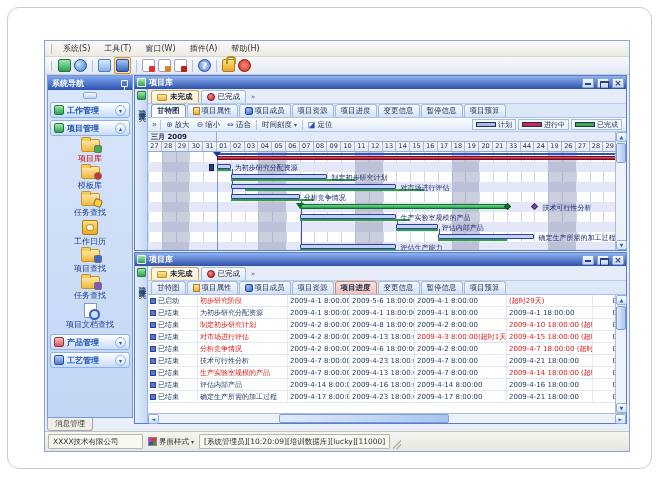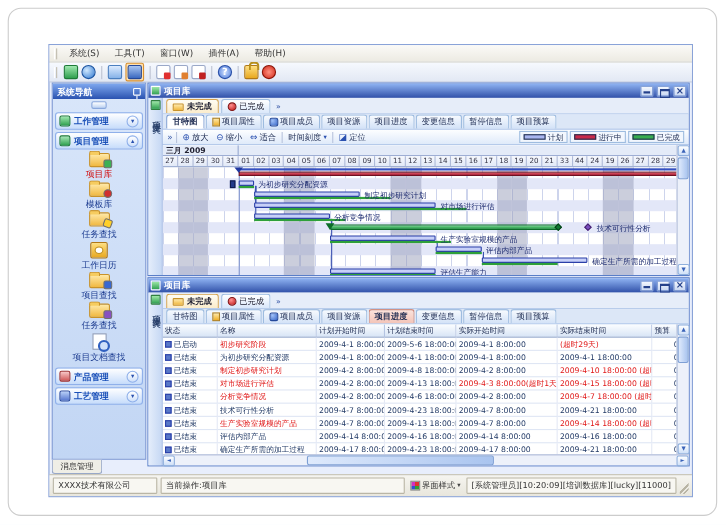--- a/index.html
+++ b/index.html
@@ -545,29 +545,20 @@
                   </span>
                   <span class="vtab2">
                     <span class="vtab2-label">暂停信息</span>
                   </span>
                   <span class="vtab2">
                     <span class="vtab2-label">项目预算</span>
                   </span>
                 </div>
             <div class="t-wrap">
               <div class="t-main" id="wT-grid">
-                    <div class="t-head">
-                      <span class="th" style="width: 50px;">状态</span>
-                      <span class="th" style="width: 90px;">名称</span>
-                      <span class="th" style="width: 62px;">计划开始时间</span>
-                      <span class="th" style="width: 65px;">计划结束时间</span>
-                      <span class="th" style="width: 92px;">实际开始时间</span>
-                      <span class="th" style="width: 86px;">实际结束时间</span>
-                      <span class="th" style="width: 27px;">预算</span>
-                    </div>
                     <div class="tr">
                       <span class="td" style="width: 50px;">
                         <span class="st-ico"></span>
                         <span>已启动</span>
                       </span>
                       <span class="td red" style="width: 90px;">初步研究阶段</span>
                       <span class="td" style="width: 62px;">2009-4-1 8:00:00</span>
                       <span class="td" style="width: 65px;">2009-5-6 18:00:00</span>
                       <span class="td" style="width: 92px;">2009-4-1 8:00:00</span>
                       <span class="td red" style="width: 86px;">(超时29天)</span>
@@ -691,21 +682,20 @@
                 </div>
           </div>
         </div>
       </div>
 
     </div>
   </div>
 
   <div class="statusbar">
     <span class="sb-panel sb-company">XXXX技术有限公司</span>
-    <span class="sb-panel sb-op">当前操作:项目库</span>
     <span class="sb-style">
       <span class="style-icon"></span>
       <span>界面样式</span>
       <span class="dd-arrow">▾</span>
     </span>
     <span class="sb-panel">[系统管理员][10:20:09][培训数据库][lucky][11000]</span>
     <span class="sb-grip"></span>
   </div>
 
 </div>

